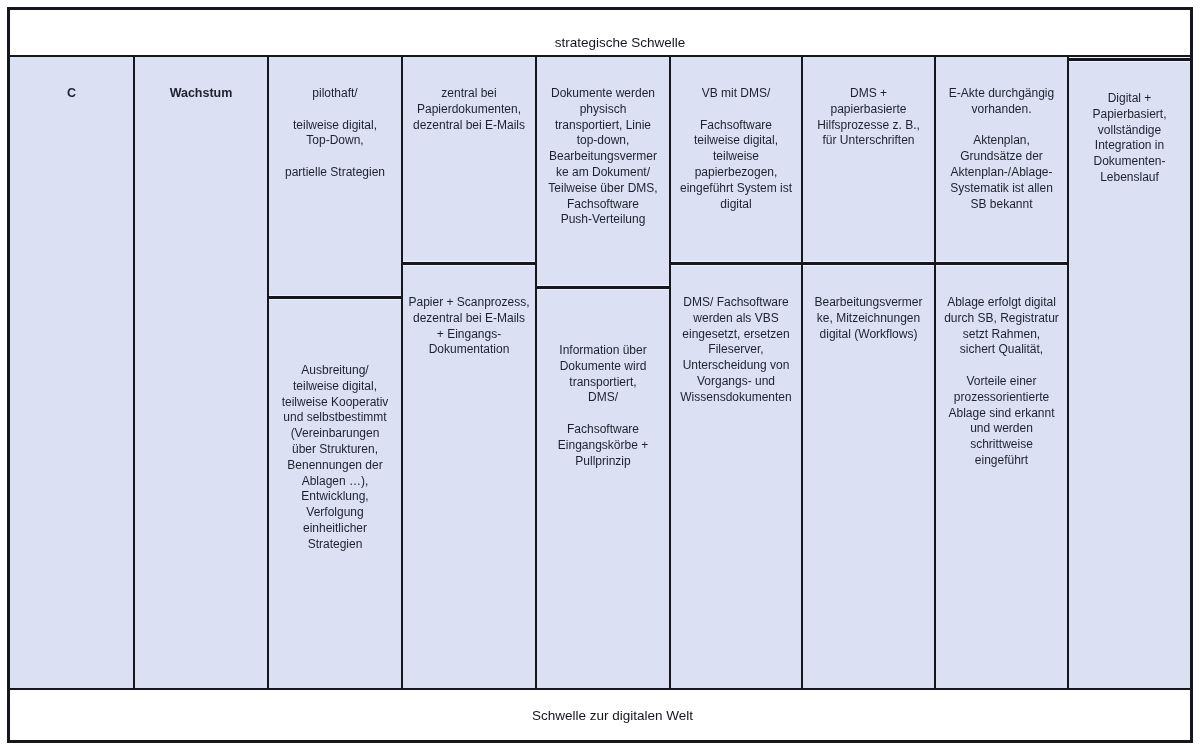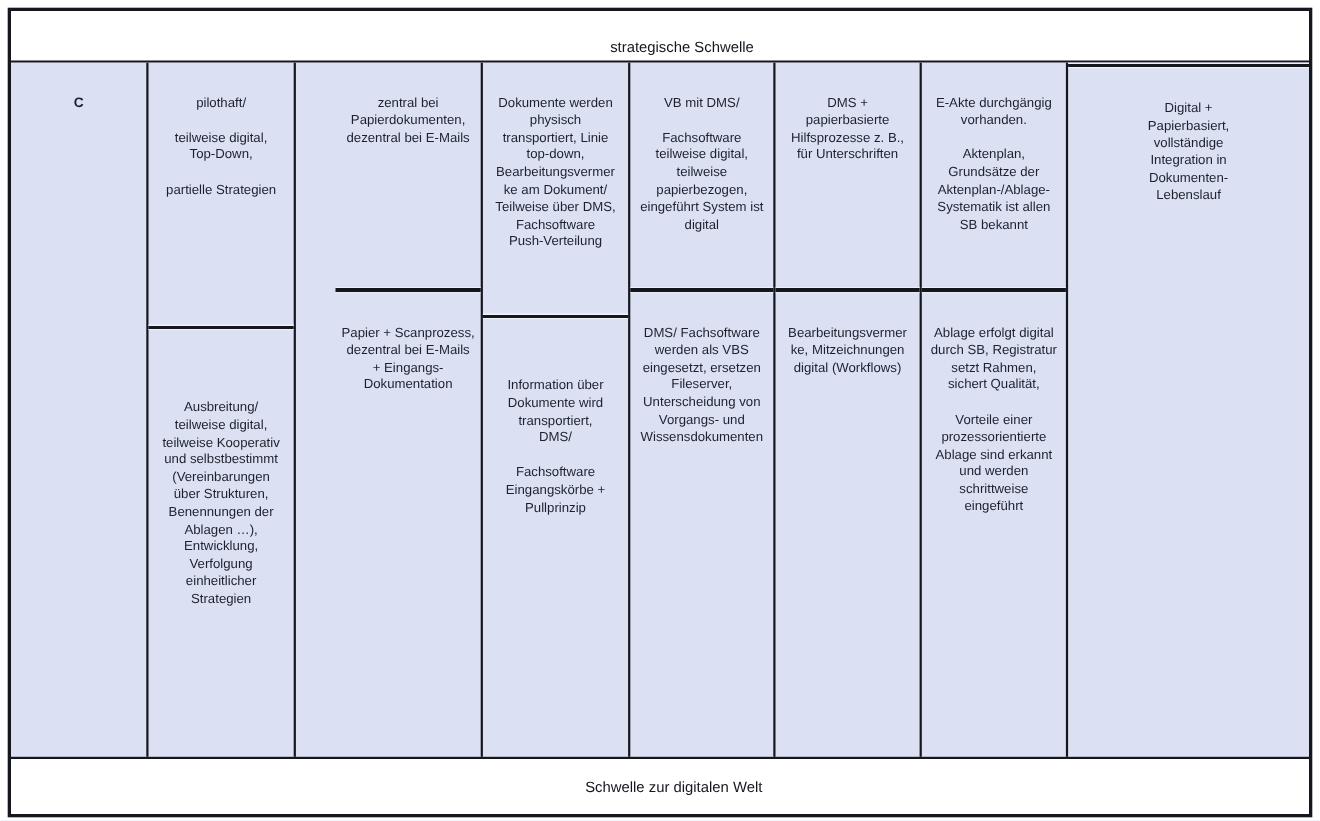--- a/index.html
+++ b/index.html
@@ -17,21 +17,21 @@
   .band-top { height:47px; border-bottom:2px solid #15161e; align-items:flex-end; padding-bottom:5px; }
   .band-bottom { height:50px; align-items:center;padding-left:25px; }
   .band-label { font-size:13.5px; color:#15161e; }
   .shift-right { transform:translateX(20px); }
   .main {
     flex:1; background:#dbe1f2; border-bottom:2px solid #15161e;
     display:flex; box-sizing:border-box;
   }
   .col { border-right:2px solid #15161e; box-sizing:border-box; display:flex; flex-direction:column; }
   .col:last-child { border-right:none; flex:1; }
-  .w1 { width:125px; } .w2 { width:134px; } .w3 { width:134px;gap:34px; } .w4 { width:134px;margin-left:36px; }
+  .w1 { width:125px; } .w2 { width:134px; } .w3 { width:134px;gap:34px; } .w4 { width:134px; }
   .w5 { width:134px;gap:24px; } .w6 { width:132px; } .w7 { width:133px; } .w8 { width:133px;justify-content:center; }
   .cell {
     white-space:pre-line; text-align:center;
     font-size:12px; line-height:15.8px; color:#1d212e;
     padding:29px 2px 0; box-sizing:border-box; overflow:hidden;
   }
   .cell.single { flex:1; font-weight:bold; font-size:12.5px; }
   .cell.top { height:204px; }
   .cell.bottom { flex:1; }
   .hdiv {
@@ -47,20 +47,23 @@
   <div class="band band-top">
     <span class="band-label shift-right">strategische Schwelle</span>
   </div>
 
   <div class="main">
 
     <div class="col w1">
       <div class="cell single">C</div>
     </div>
 
+    <div class="col w2">
+      <div class="cell single">Wachstum</div>
+    </div>
 
     <div class="col w3">
       <div class="cell top">pilothaft/
 
 teilweise digital,
 Top-Down,
 
 partielle Strategien</div>
       <div class="hdiv"></div>
       <div class="cell bottom">Ausbreitung/

